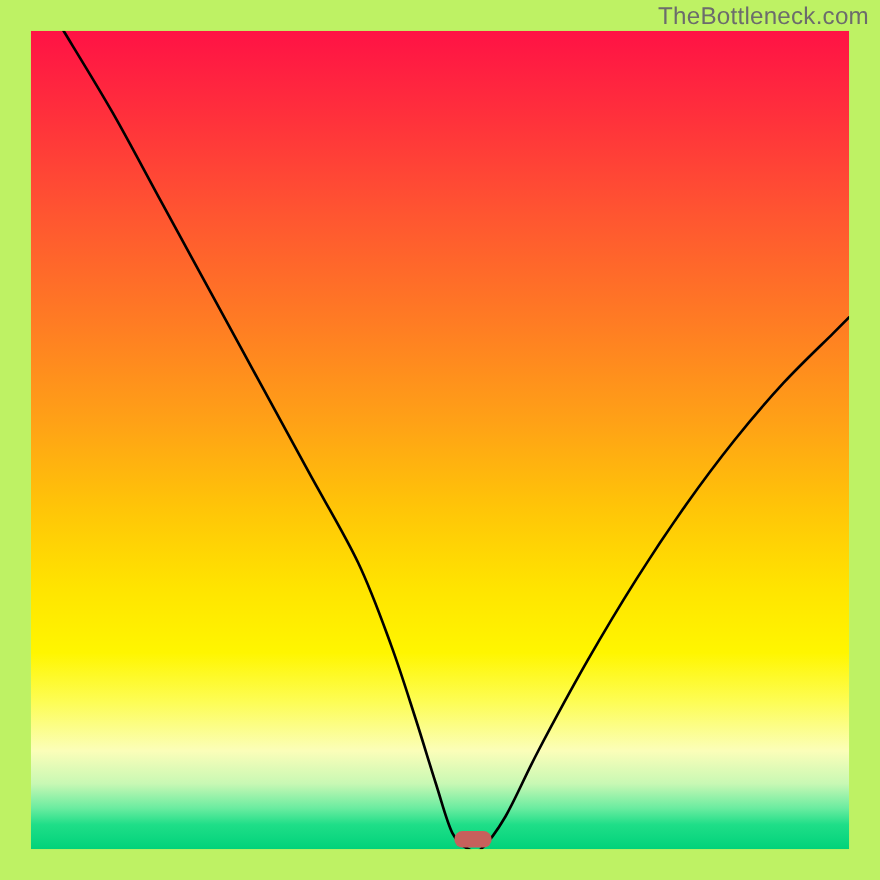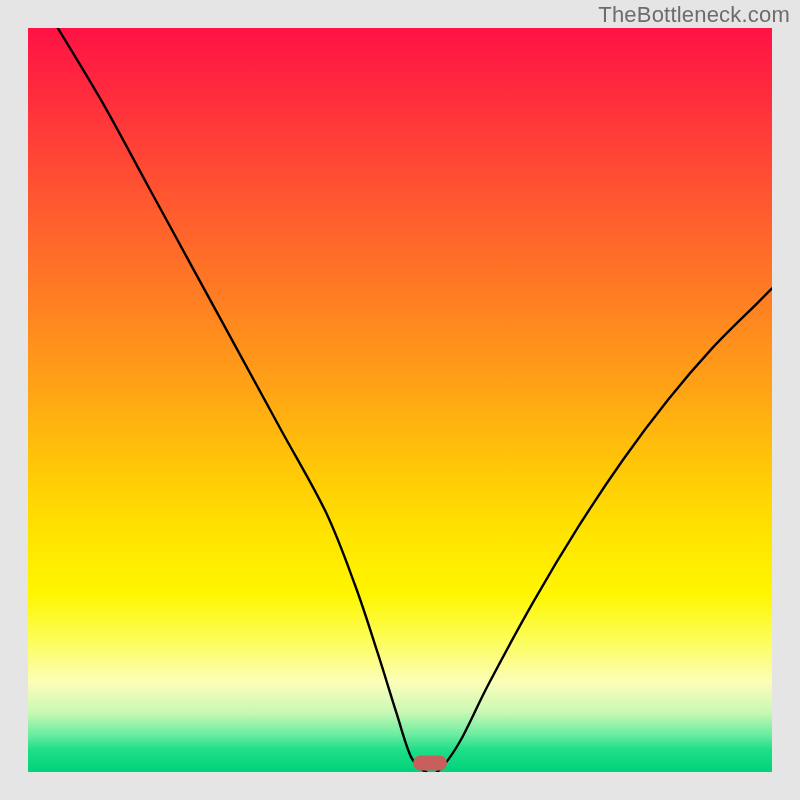--- a/index.html
+++ b/index.html
@@ -8,21 +8,21 @@
     width: 800px;
     height: 800px;
     background: #000;
     overflow: hidden;
     font-family: Arial, Helvetica, sans-serif;
   }
   .stage {
     position: relative;
     width: 800px;
     height: 800px;
-    background: #e5e5e5;
+    background: #bef264;
   }
   .watermark {
     position: absolute;
     top: 2px;
     right: 10px;
     color: #6c6c6c;
     font-size: 22px;
     font-weight: 500;
     letter-spacing: 0.2px;
     z-index: 10;

